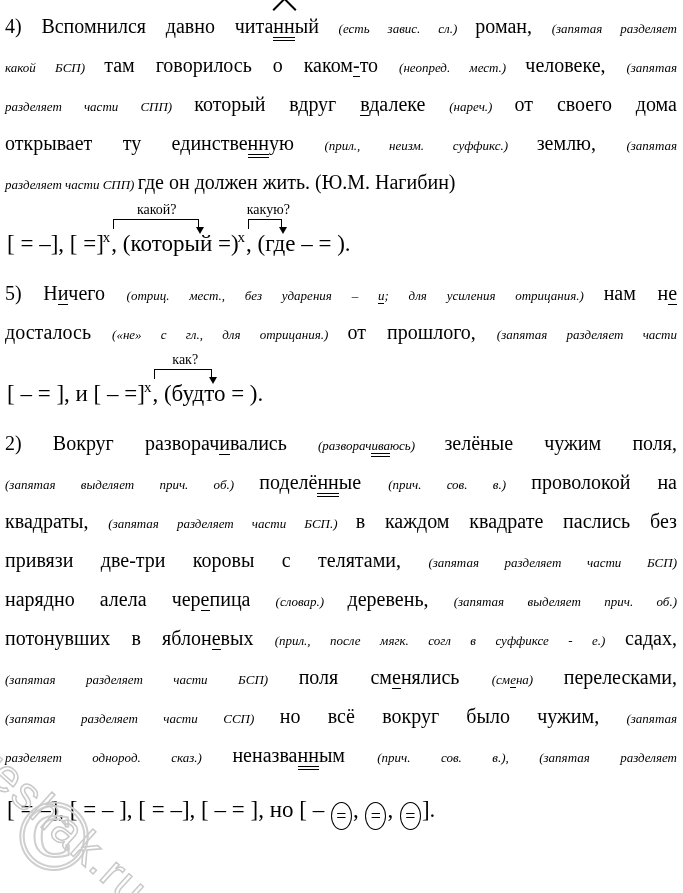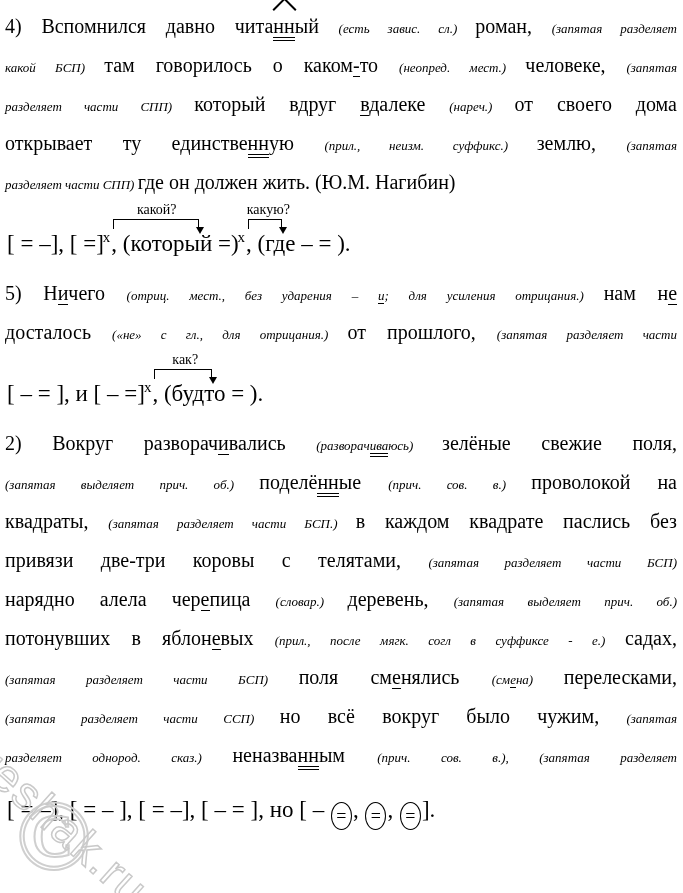--- a/index.html
+++ b/index.html
@@ -47,21 +47,21 @@
         <div class="line"><span>открывает ту единстве</span><span class="uu">нн</span><span>ую </span><span class="it">(прил., неизм. суффикс.) </span><span>землю, </span><span class="it">(запятая</span></div>
         <div class="line last"><span class="it">разделяет части СПП) </span><span>где он должен жить. (Ю.М. Нагибин)</span></div>
         <div class="scheme"><span class="stx">[ = –], [ =]</span><span class="xmark">х</span><span class="arr"><span class="lbl">какой?</span><span>, (который</span></span><span class="stx"> =)</span><span class="xmark">х</span><span class="arr"><span class="lbl">какую?</span><span>, (где</span></span><span class="stx"> – = ).</span></div>
       </div>
       <div class="section">
         <div class="line"><span>5) Н</span><span class="u">и</span><span>чего </span><span class="it">(отриц. мест., без ударения – </span><span class="it u">и</span><span class="it">; для усиления отрицания.) </span><span>нам н</span><span class="u">е</span></div>
         <div class="line"><span>досталось </span><span class="it">(«не» с гл., для отрицания.) </span><span>от прошлого, </span><span class="it">(запятая разделяет части</span></div>
         <div class="scheme"><span class="stx">[ – = ], и [ – =]</span><span class="xmark">х</span><span class="arr"><span class="lbl">как?</span><span>, (будто</span></span><span class="stx"> = ).</span></div>
       </div>
       <div class="section">
-        <div class="line"><span>2) Вокруг разворач</span><span class="u">и</span><span>вались </span><span class="it">(разворач</span><span class="it uu">ива</span><span class="it">юсь) </span><span>зелёные свежие поля,</span></div>
+        <div class="line"><span>2) Вокруг разворач</span><span class="u">и</span><span>вались </span><span class="it">(разворач</span><span class="it uu">ива</span><span class="it">юсь) </span><span>зелёные чужим поля,</span></div>
         <div class="line"><span class="it">(запятая выделяет прич. об.) </span><span>поделё</span><span class="uu">нн</span><span>ые </span><span class="it">(прич. сов. в.) </span><span>проволокой на</span></div>
         <div class="line"><span>квадраты, </span><span class="it">(запятая разделяет части БСП.) </span><span>в каждом квадрате паслись без</span></div>
         <div class="line"><span>привязи две-три коровы с телятами, </span><span class="it">(запятая разделяет части БСП)</span></div>
         <div class="line"><span>нарядно алела чер</span><span class="u">е</span><span>пица </span><span class="it">(словар.) </span><span>деревень, </span><span class="it">(запятая выделяет прич. об.)</span></div>
         <div class="line"><span>потонувших в яблон</span><span class="u">е</span><span>вых </span><span class="it">(прил., после мягк. согл в суффиксе - е.) </span><span>садах,</span></div>
         <div class="line"><span class="it">(запятая разделяет части БСП) </span><span>поля см</span><span class="u">е</span><span>нялись </span><span class="it">(см</span><span class="it u">е</span><span class="it">на) </span><span>перелесками,</span></div>
         <div class="line"><span class="it">(запятая разделяет части ССП) </span><span>но всё вокруг было чужим, </span><span class="it">(запятая</span></div>
         <div class="line"><span class="it">разделяет однород. сказ.) </span><span>неназва</span><span class="uu">нн</span><span>ым </span><span class="it">(прич. сов. в.), (запятая разделяет</span></div>
         <div class="scheme"><span class="stx">[ = –], [ = – ], [ = –], [ – = ], но [ – </span><span class="circ">=</span><span class="stx">, </span><span class="circ">=</span><span class="stx">, </span><span class="circ">=</span><span class="stx">].</span></div>
       </div>

